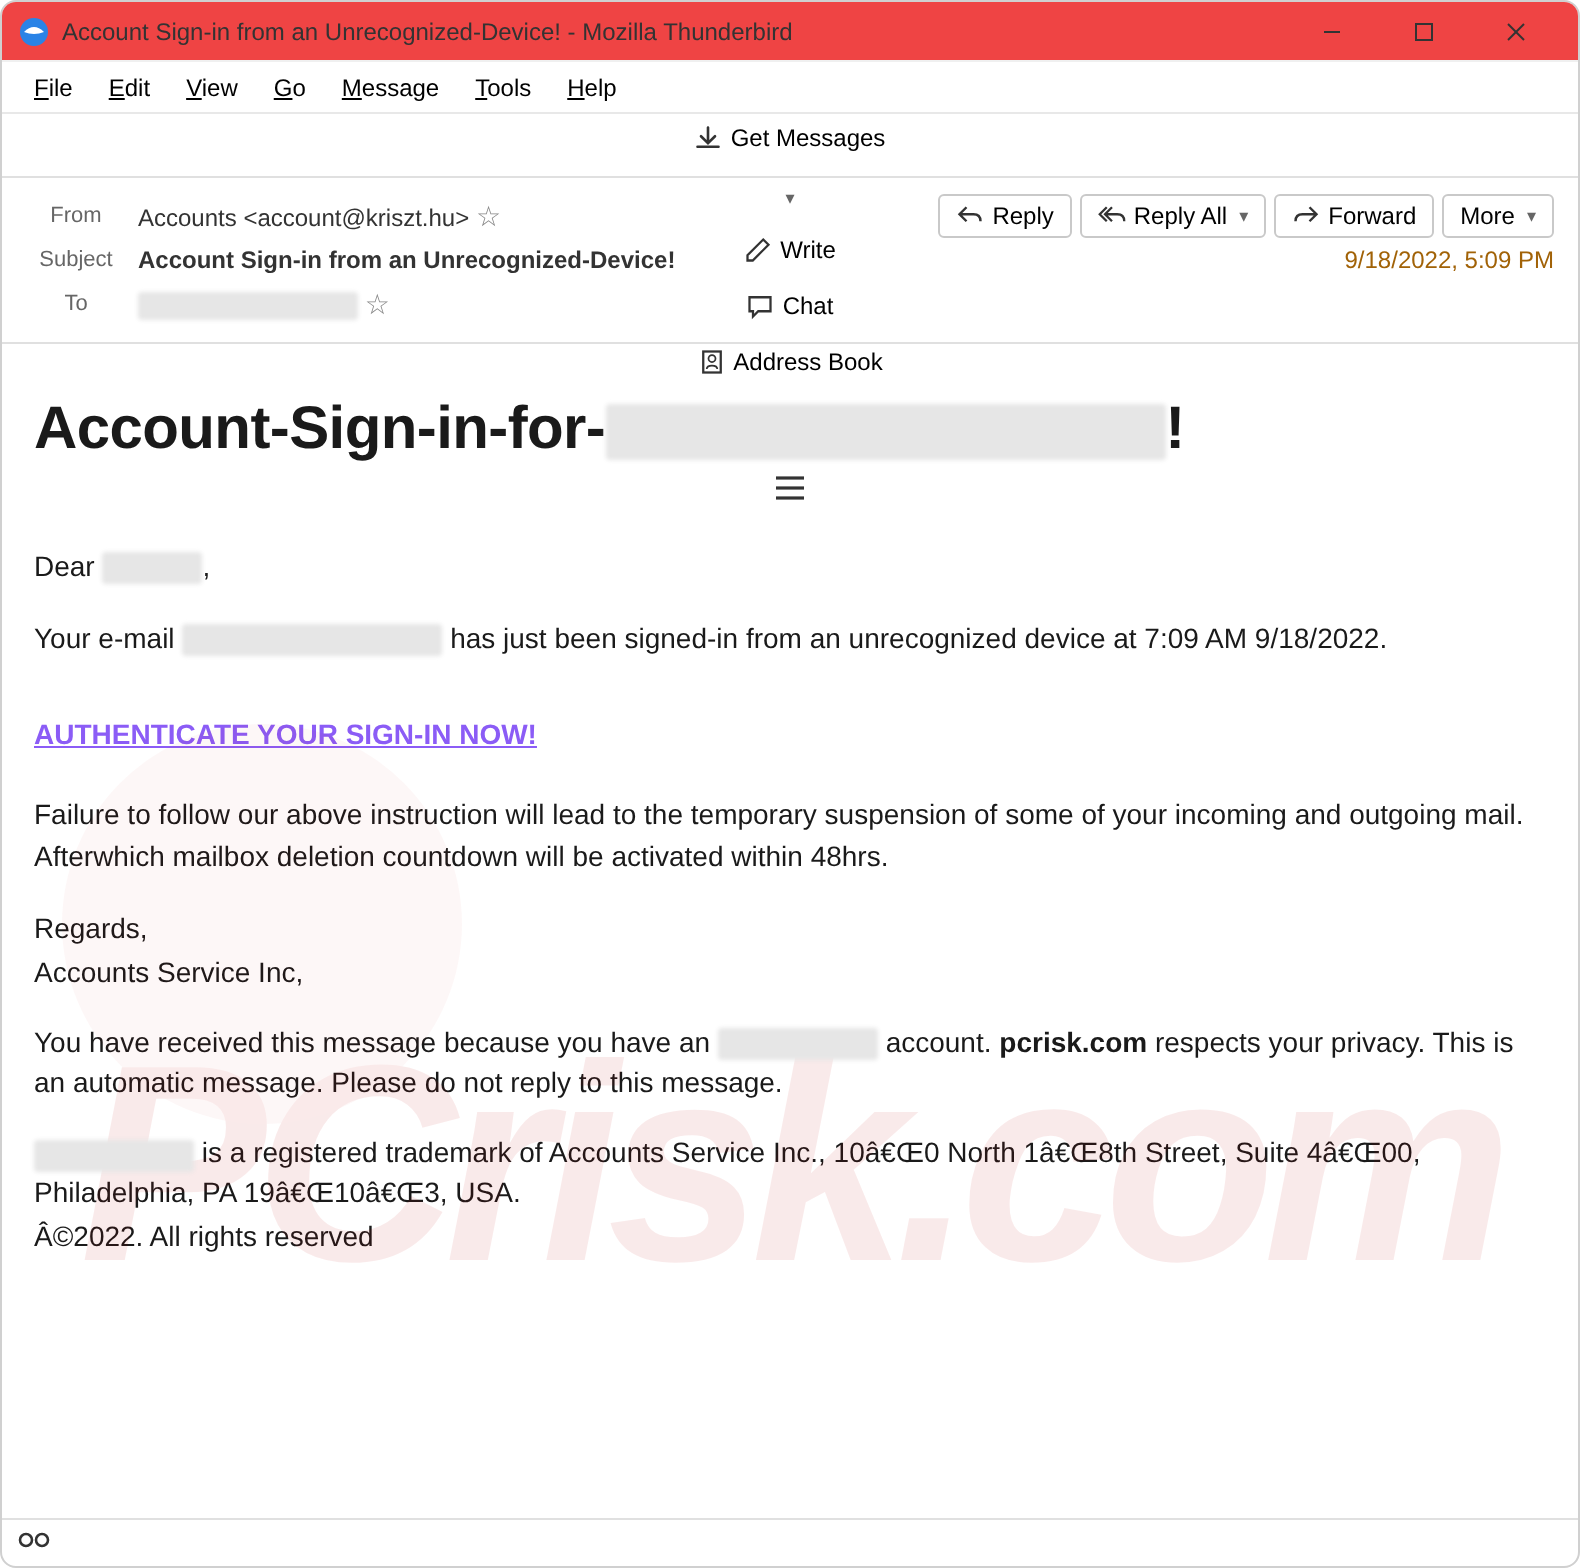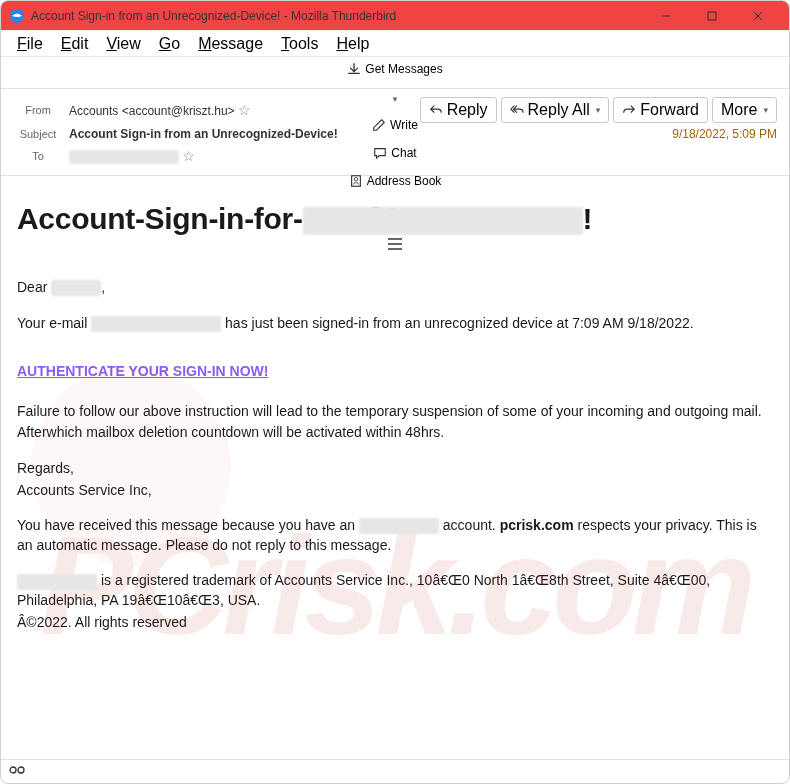--- a/index.html
+++ b/index.html
@@ -6,39 +6,39 @@
     body { font-family: "Segoe UI", Tahoma, sans-serif; font-size: 12px; background: #fff; width: 790px; height: 784px; overflow: hidden; position: relative; border: 1px solid #d0d0d0; border-radius: 8px; }
     
     .titlebar { height: 30px; display: flex; align-items: center; padding: 0 8px; background: #ef4444; border-bottom: 1px solid #f0f0f0; }
     .titlebar-icon { width: 16px; height: 16px; margin-right: 6px; display: flex; align-items: center; }
     .titlebar-title { font-size: 12px; color: #333; flex: 1; }
     .window-controls { display: flex; gap: 0; }
     .window-btn { width: 46px; height: 30px; display: flex; align-items: center; justify-content: center; cursor: pointer; }
     .window-btn svg { width: 10px; height: 10px; }
     
     .menubar { height: 26px; display: flex; align-items: center; padding: 0 8px; gap: 2px; border-bottom: 1px solid #e8e8e8; }
-    .menu-item { padding: 3px 8px; font-size: 16px; cursor: pointer; }
+    .menu-item { padding: 3px 8px; font-size: 12px; cursor: pointer; }
     .menu-item .ul { text-decoration: underline; }
     
     .toolbar { height: 32px; display: flex; align-items: center; padding: 0 6px; gap: 4px; border-bottom: 1px solid #e0e0e0; flex-direction: column; }
     .tbtn { display: flex; align-items: center; gap: 4px; padding: 4px 8px; border: 1px solid transparent; border-radius: 3px; cursor: pointer; font-size: 12px; }
     .tsep { width: 1px; height: 20px; background: #d8d8d8; margin: 0 4px; }
     .tbtn.drop::after { content: "▾"; font-size: 9px; color: #666; margin-left: 2px; }
     .spacer { flex: 1; }
     .hamburger { padding: 4px 8px; cursor: pointer; }
     
     .header-pane { padding: 8px 12px; border-bottom: 1px solid #e0e0e0; }
     .header-row { display: flex; align-items: center; min-height: 22px; gap: 6px; }
     .header-label { width: 50px; text-align: center; color: #666; font-size: 11px; }
     .header-value { font-size: 12px; color: #333; flex: 1; }
     .header-value.bold { font-weight: 600; }
     .star { color: #888; font-size: 14px; cursor: pointer; }
     .redacted { display: inline-block; background: #e6e6e6; height: 14px; border-radius: 2px; vertical-align: middle; filter: blur(1px); }
     .action-buttons { display: flex; gap: 4px; margin-left: auto; }
-    .abtn { display: flex; align-items: center; gap: 4px; padding: 3px 8px; border: 1px solid #c9c9c9; border-radius: 3px; background: #fff; font-size: 16px; cursor: pointer; }
+    .abtn { display: flex; align-items: center; gap: 4px; padding: 3px 8px; border: 1px solid #c9c9c9; border-radius: 3px; background: #fff; font-size: 12px; cursor: pointer; }
     .abtn.drop::after { content: "▾"; font-size: 9px; color: #666; margin-left: 2px; }
     .datetime { font-size: 12px; color: #a16207; margin-left: auto; }
     
     .body-pane { padding: 12px 16px 16px 16px; font-size: 14px; line-height: 1.4; color: #1a1a1a; position: relative; overflow: hidden; }
     .body-pane h1 { font-size: 30px; font-weight: 800; margin: 10px 0 38px 0; letter-spacing: -0.3px; }
     .body-pane p { margin: 0 0 16px 0; }
     .body-pane p.tight { margin-bottom: 2px; }
     .auth-link { color: #8b5cf6; font-weight: 700; text-decoration: underline; display: inline-block; margin: 13px 0 20px 0; }
     .body-pane .redacted { height: 16px; }
     

